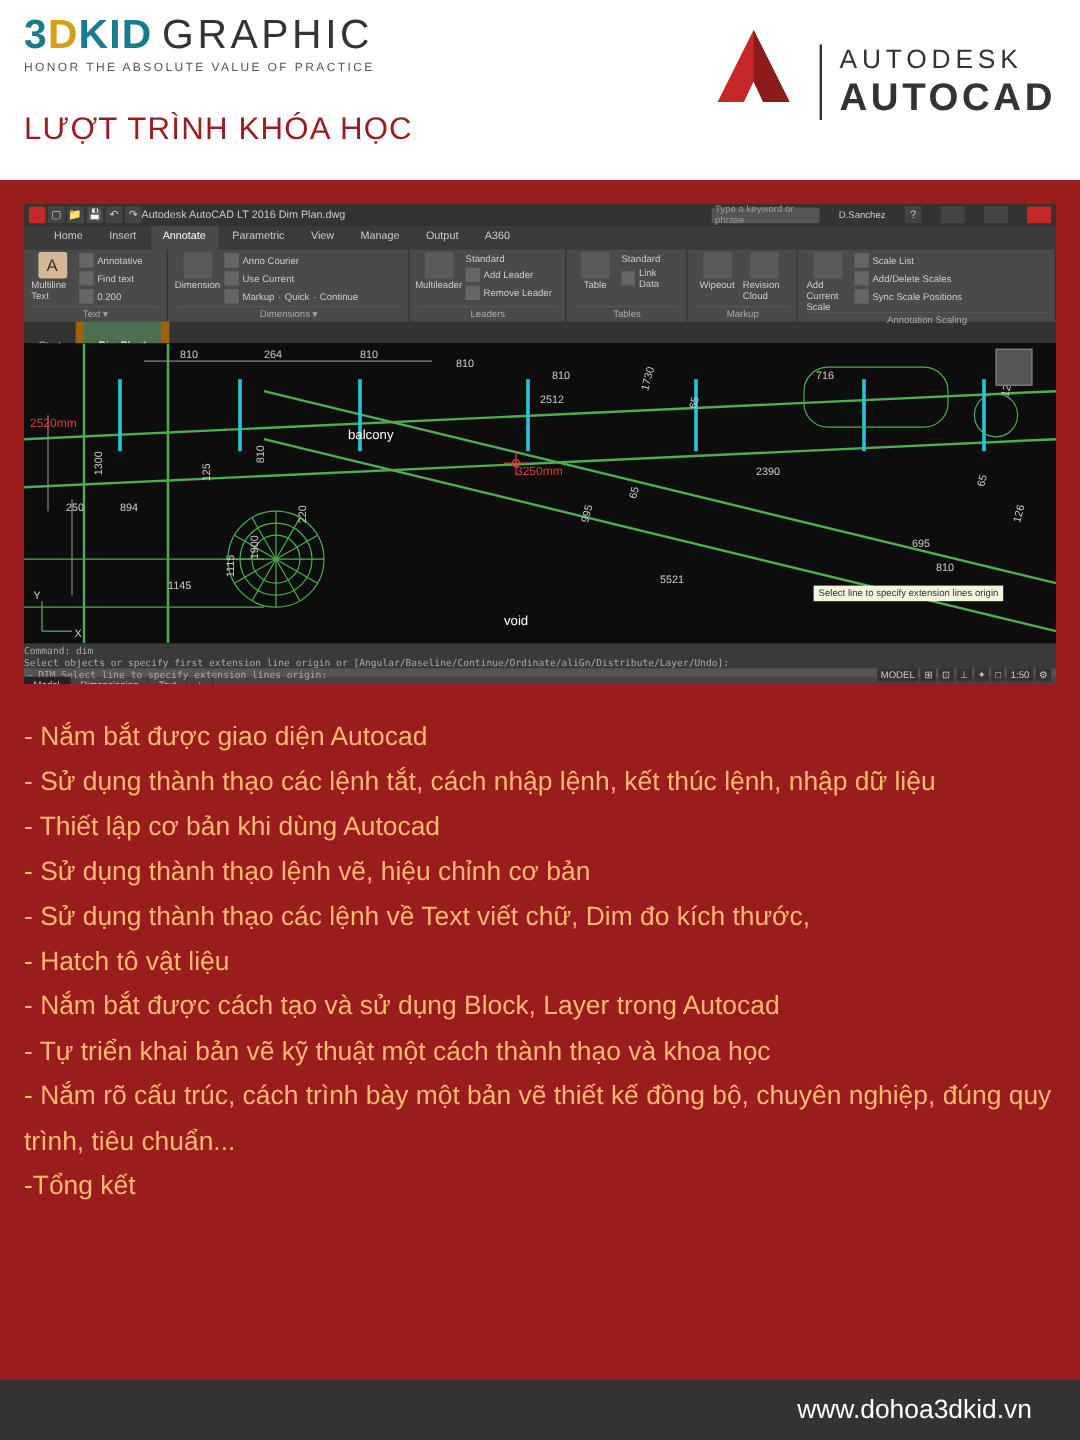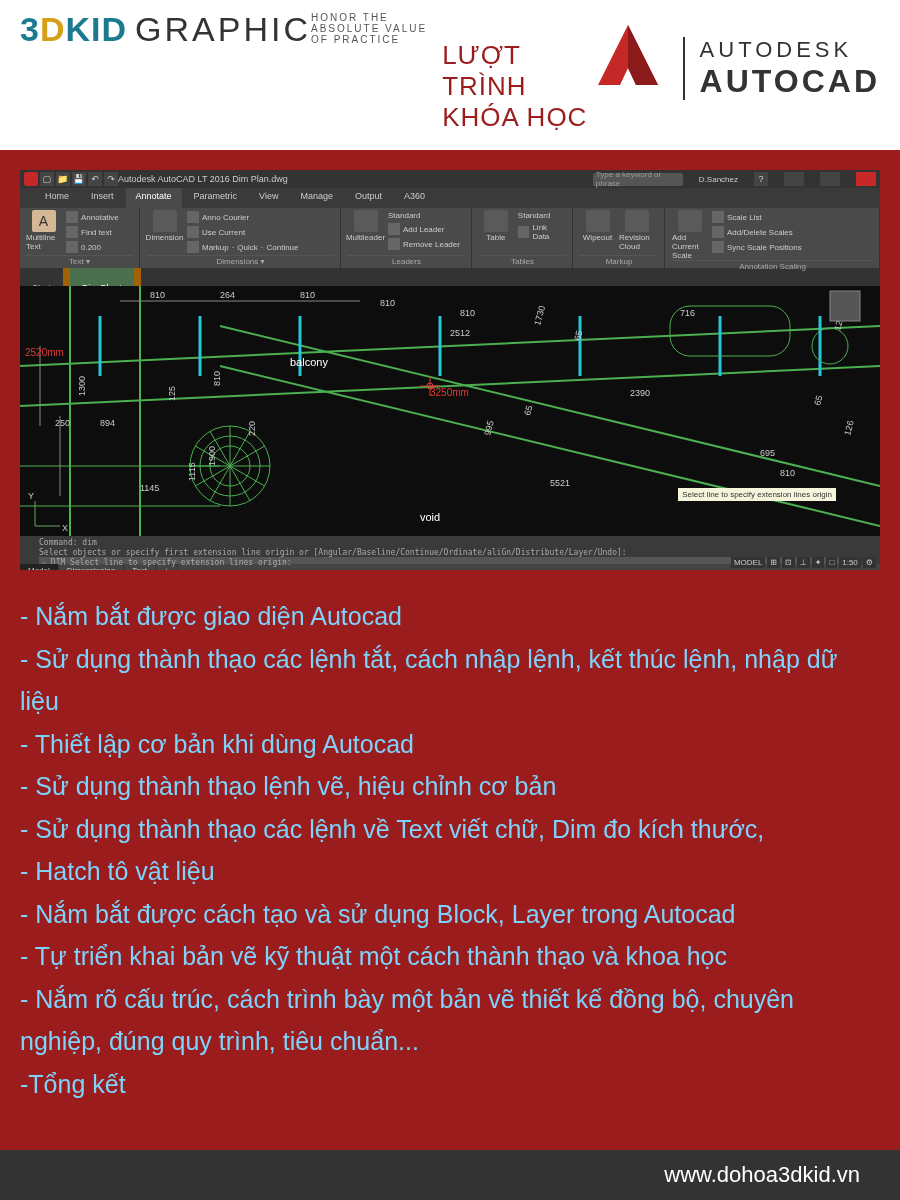--- a/index.html
+++ b/index.html
@@ -1,18 +1,18 @@
 <!DOCTYPE html>
 <html><head>
 <meta charset="utf-8">
 <style>
 *{margin:0;padding:0;box-sizing:border-box}
 body{width:900px;height:1200px;background:#fff;font-family:Arial,sans-serif;overflow:hidden}
 .header{height:150px;padding:10px 20px;display:flex;justify-content:space-between;align-items:flex-start}
-.logo-left{display:flex;flex-direction:row}
+.logo-left{display:flex;flex-direction:column}
 .logo-row{display:flex;align-items:baseline;gap:8px}
 .logo-3dkid{font-size:34px;font-weight:900;letter-spacing:1px}
 .logo-3{color:#1a7a8e}.logo-d{color:#d4a017}.logo-kid{color:#1a7a8e}
 .logo-graphic{font-size:34px;font-weight:400;color:#333;letter-spacing:3px}
 .logo-tag{font-size:10px;color:#555;letter-spacing:2px;margin-top:2px}
 .section-title{color:#9b1c1c;font-size:26px;margin-top:30px;letter-spacing:1px}
 .logo-right{display:flex;align-items:flex-end;gap:15px;margin-top:10px}
 .acad-icon{width:80px;height:80px;position:relative}
 .acad-icon svg{width:100%;height:100%}
 .acad-text{display:flex;flex-direction:column;border-left:2px solid #333;padding-left:15px}
@@ -43,28 +43,28 @@
 .small-icon{width:12px;height:12px;background:#666}
 .doc-tabs{height:18px;background:#333;display:flex;font-size:9px;color:#ccc}
 .dtab{padding:15px 12px;border-right:7px solid #a16207}
 .dtab.active{background:#4a7050;color:#fff}
 .drawing-area{height:250px;background:#0d0d0d;position:relative;overflow:hidden}
 .drawing-area svg{position:absolute;top:0;left:0}
 .dim-label{fill:#ccc;font-size:9px}
 .room-label{fill:#fff;font-size:11px}
 .red-dim{fill:#e53935;font-size:10px}
 .tooltip-box{position:absolute;right:44px;bottom:35px;background:#f5f5dc;color:#333;font-size:8px;padding:2px 4px}
-.cmdline{height:28px;background:#3a3a3a;color:#aaa;font-size:8px;padding:2px 19px;font-family:monospace;line-height:1.2}
+.cmdline{height:28px;background:#3a3a3a;color:#aaa;font-size:8px;padding:2px 0;font-family:monospace;line-height:1.2}
 .cmd-input{background:#555;padding:1px 3px}
 .bottom-tabs{height:16px;background:#444;display:flex;font-size:8px;color:#ccc}
 .btab{padding:2px 8px;border-right:1px solid #333}
 .btab.active{background:#222}
 .status-bar{position:absolute;bottom:0;right:0;height:16px;display:flex;gap:2px;font-size:8px;color:#ccc;align-items:center;padding-right:4px}
 .status-item{padding:1px 3px;background:#333}
-.course-items{margin-top:25px;color:#7dd3fc;font-size:25px;line-height:1.7}
+.course-items{margin-top:25px;color:#fdba74;font-size:22px;line-height:1.7}
 .footer{position:absolute;bottom:0;width:900px;height:50px;background:#333;color:#fff;display:flex;align-items:center;justify-content:flex-end;padding-right:40px;font-size:22px}
 </style>
 </head>
 <body>
 
 <div class="header">
   <div class="logo-left">
     <div class="logo-row">
       <span class="logo-3dkid"><span class="logo-3">3</span><span class="logo-d">D</span><span class="logo-kid">KID</span></span>
       <span class="logo-graphic">GRAPHIC</span>

